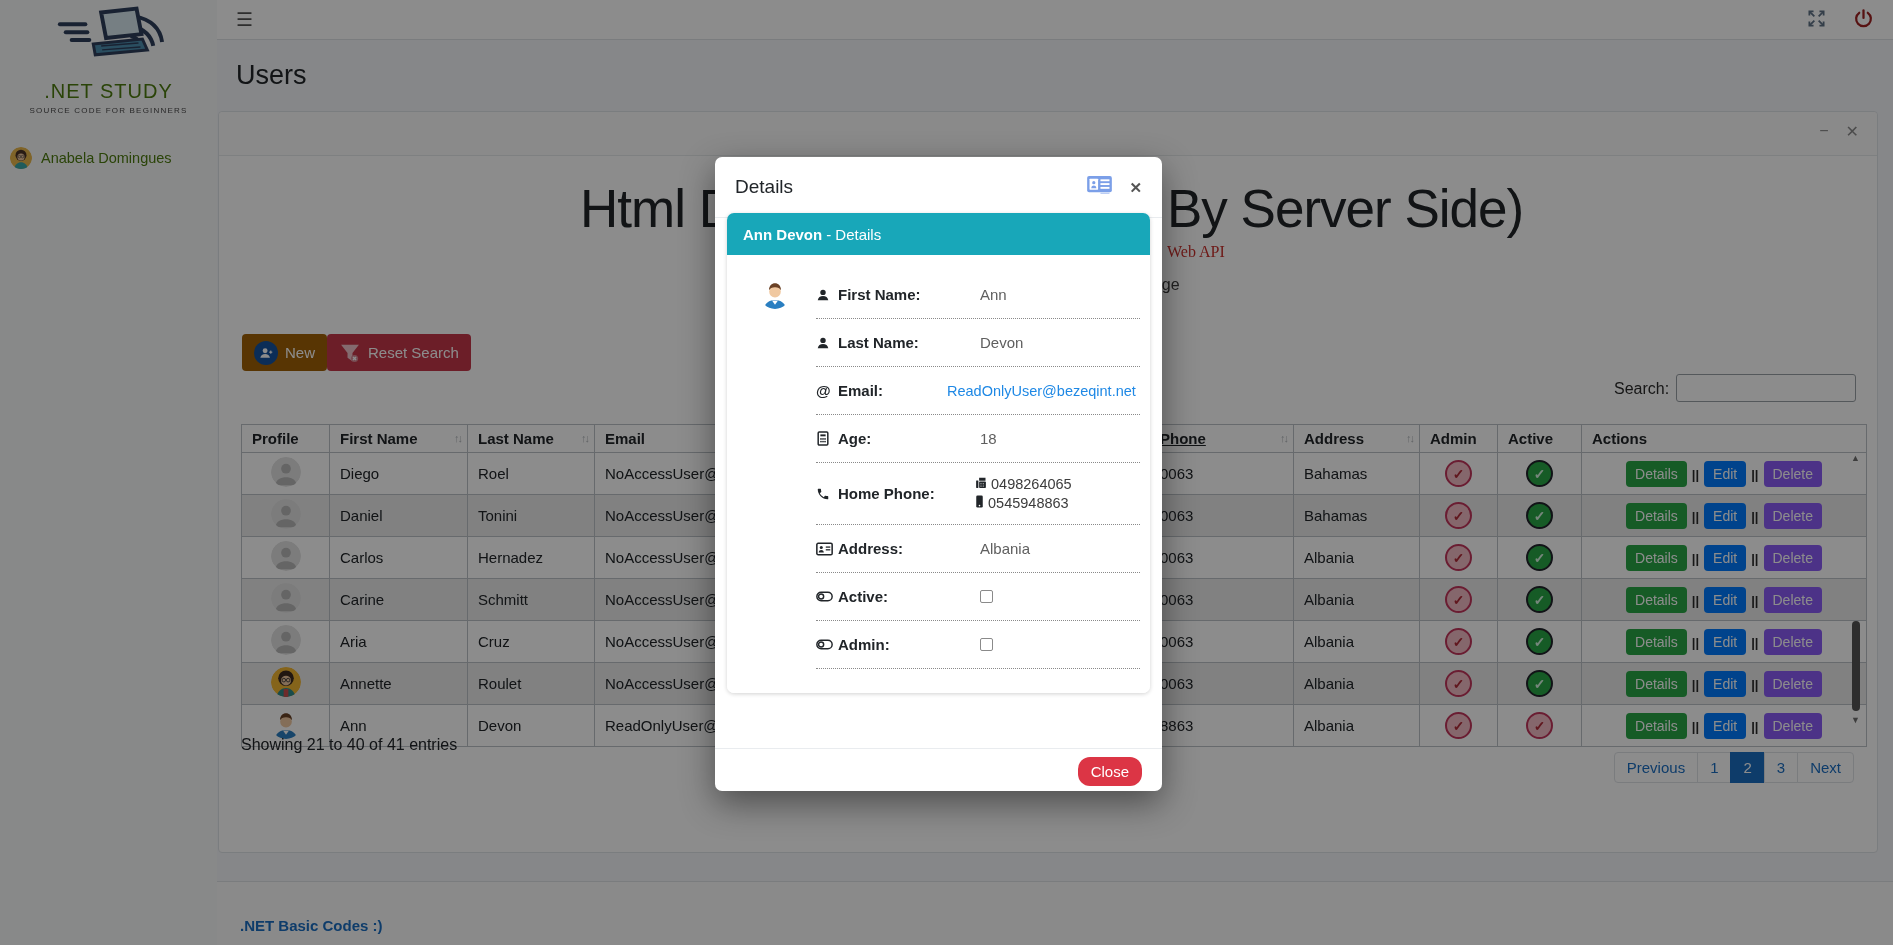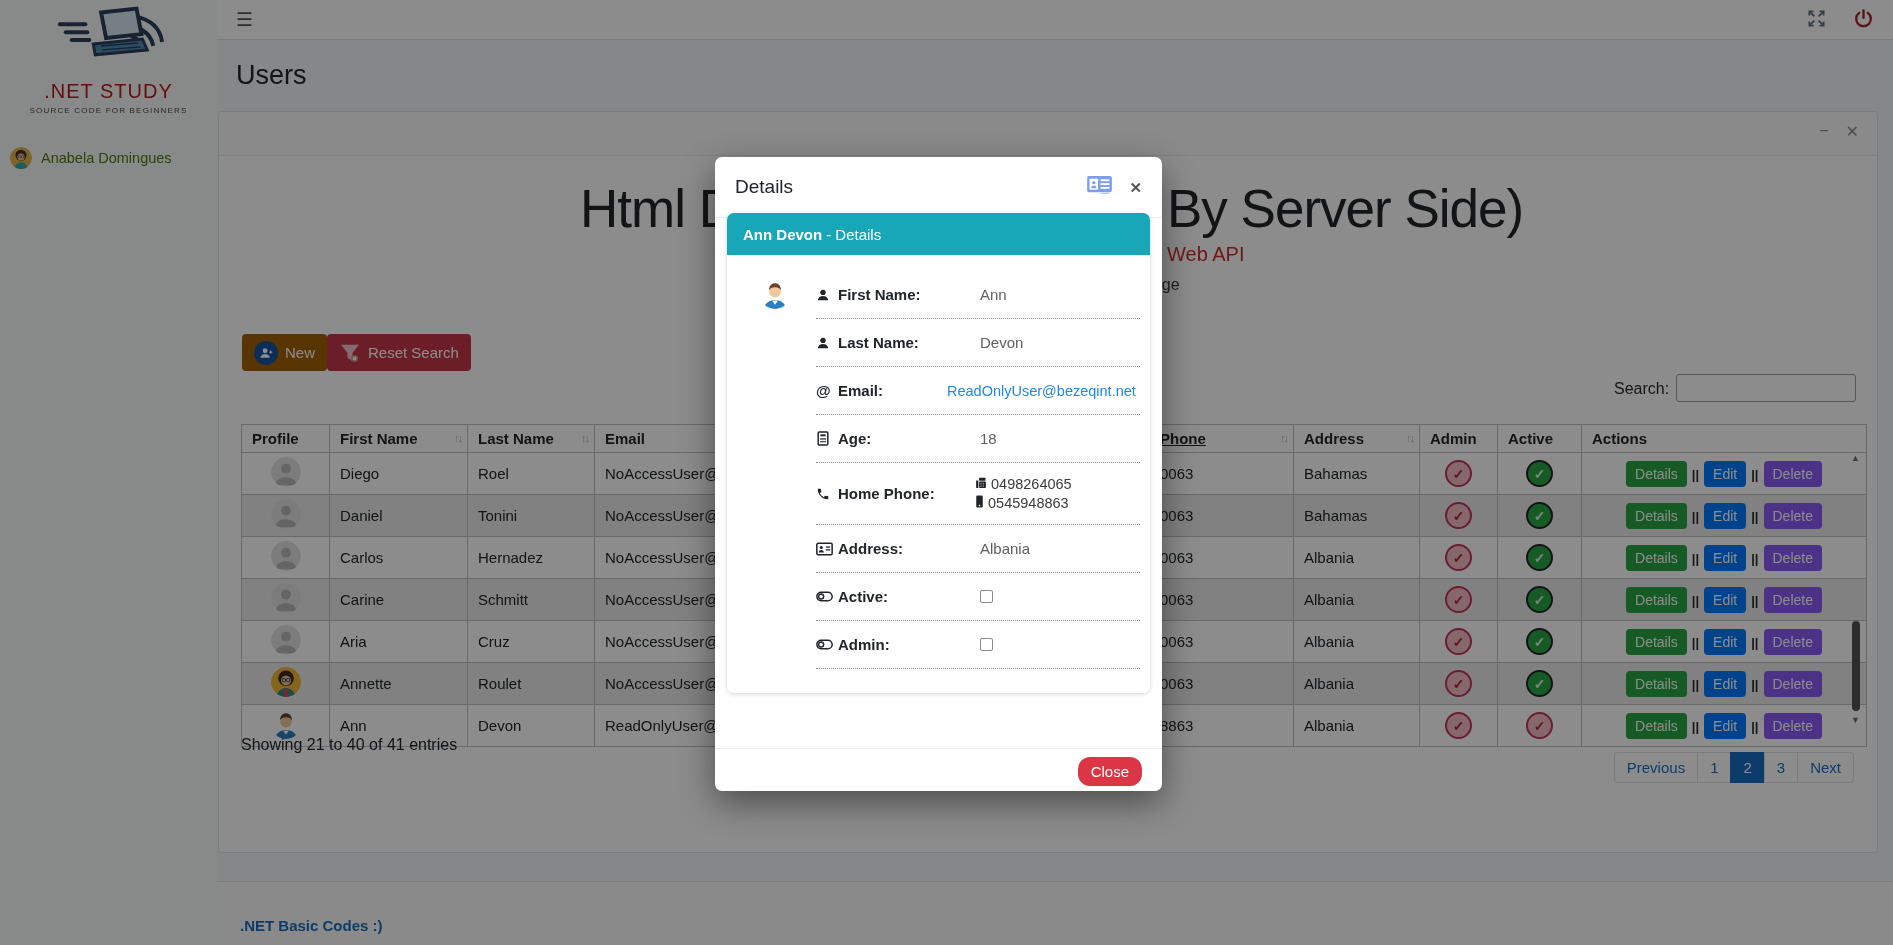--- a/index.html
+++ b/index.html
@@ -2,21 +2,21 @@
 <html><head>
 <meta charset="utf-8">
 <style>
   * { margin:0; padding:0; box-sizing:border-box; }
   html,body { width:1893px; height:945px; }
   body { font-family:"Liberation Sans", sans-serif; background:#f4f6f9; position:relative; overflow:hidden; color:#212529; }
 
   
   .sidebar { position:absolute; left:0; top:0; width:217px; height:945px; background:#f8f9fa; z-index:1; }
   .logo-wrap { text-align:center; padding-top:6px; }
-  .logo-title { color:#b91c1c; font-size:20px; font-weight:500; letter-spacing:1px; margin-top:-2px; }
+  .logo-title { color:#4d7c0f; font-size:20px; font-weight:500; letter-spacing:1px; margin-top:-2px; }
   .logo-sub { color:#4a4a4a; font-size:8px; letter-spacing:1.2px; margin-top:3px; }
   .side-user { display:flex; align-items:center; gap:9px; padding:10px 0 0 10px; margin-top:22px; cursor:pointer; }
   .side-user .uname { color:#4d7c0f; font-size:14.5px; }
   .av { display:inline-block; border-radius:50%; overflow:hidden; flex:none; }
 
   
   .navbar { position:absolute; left:217px; right:0; top:0; height:40px; background:#fff; border-bottom:1px solid #dee2e6; z-index:1; }
   .burger { position:absolute; left:19px; top:8px; font-size:19px; color:#555; cursor:pointer; }
   .nav-right { position:absolute; right:20px; top:9px; display:flex; gap:28px; align-items:center; }
   .nav-ico { cursor:pointer; display:inline-flex; }
@@ -27,21 +27,21 @@
 
   .card { position:absolute; left:1px; top:71px; width:1660px; height:742px; background:#fff; border:1px solid #dfe3e7; border-radius:4px; }
   .card-header { height:44px; background:#fcfcfc; border-bottom:1px solid #e6e9ec; position:relative; border-radius:4px 4px 0 0; }
   .card-tools { position:absolute; right:18px; top:10px; display:flex; gap:17px; color:#8a8a8a; font-size:16px; }
   .card-tools span { cursor:pointer; }
   .card-footer { position:absolute; left:0; bottom:0; width:100%; height:44px; border-top:1px solid #e6e9ec; }
   .footer-text { position:absolute; left:22px; top:13px; font-size:15px; }
 
   .h-frag { position:absolute; top:66px; font-size:53px; font-weight:400; letter-spacing:-1px; white-space:nowrap; }
   .h-left { left:361px; } .h-right { left:948px; }
-  .webapi { position:absolute; left:948px; top:131px; font-size:20px; color:#c9302c; cursor:pointer; text-decoration:none; }
+  .webapi { position:absolute; left:948px; top:131px; font-size:16px; color:#c9302c; cursor:pointer; text-decoration:none;font-family:Liberation Serif, serif; }
   .uage { position:absolute; left:925px; top:164px; font-size:16px; color:#3d3d3d; }
 
   .btn { display:inline-flex; align-items:center; gap:7px; border:none; border-radius:4px; color:#fff; font-size:15px; font-family:inherit; cursor:pointer; padding:0 12px; height:37px; }
   .btn-new { position:absolute; left:23px; top:222px; background:#a16207; }
   .btn-reset { position:absolute; left:108px; top:222px; background:#c5384a; }
   .newicon { width:24px; height:24px; border-radius:50%; background:#14529e; display:inline-flex; align-items:center; justify-content:center; }
 
   .search-label { position:absolute; left:1395px; top:268px; font-size:16px; color:#2b2b2b; }
   .search-input { position:absolute; left:1457px; top:262px; width:180px; height:28px; border:1px solid #9aa0a6; border-radius:3px; background:#fff; font-size:14px; padding:0 6px; }
 

